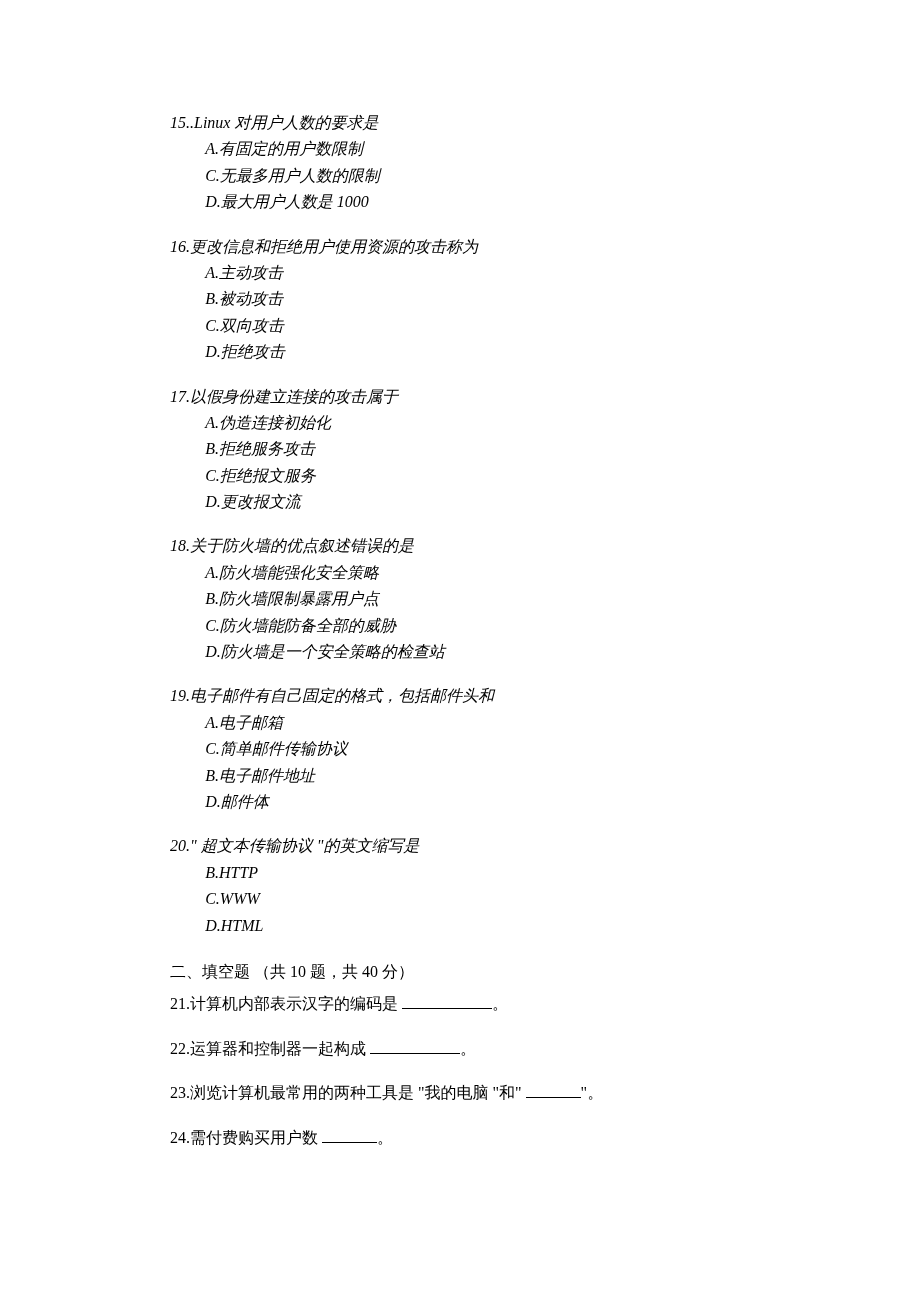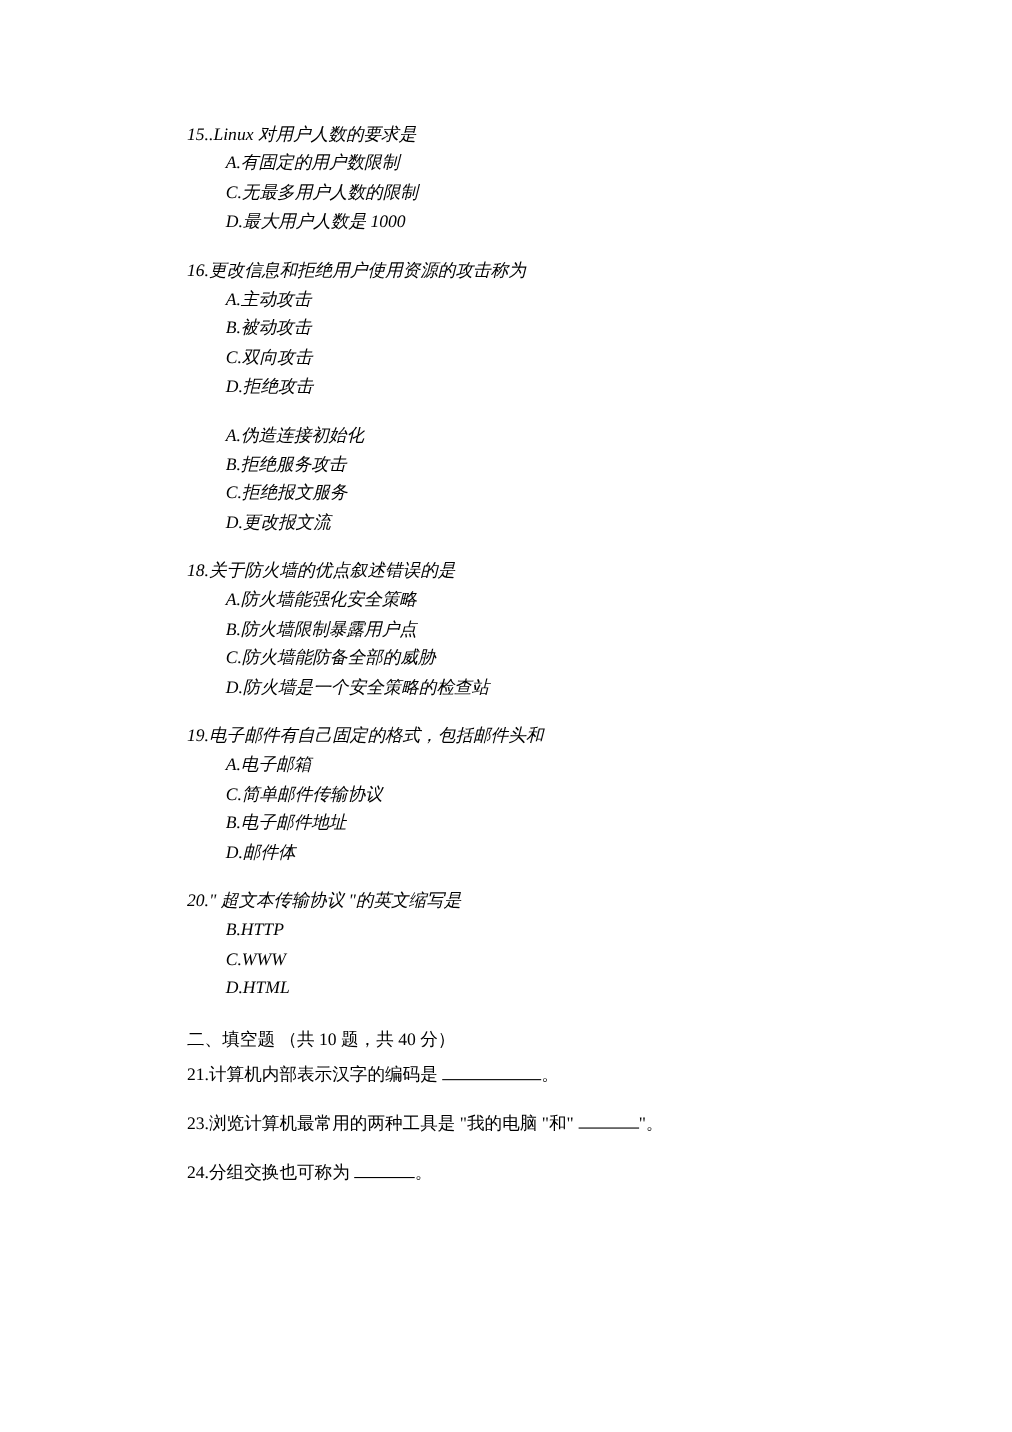--- a/index.html
+++ b/index.html
@@ -61,20 +61,21 @@
 
     <div class="question">
       <span class="q-stem"><span>16.</span><span>更改信息和拒绝用户使用资源的攻击称为</span></span>
       <span class="option">A.主动攻击</span>
       <span class="option">B.被动攻击</span>
       <span class="option">C.双向攻击</span>
       <span class="option">D.拒绝攻击</span>
     </div>
 
     <div class="question">
+      <span class="q-stem"><span>17.</span><span>以假身份建立连接的攻击属于</span></span>
       <span class="option">A.伪造连接初始化</span>
       <span class="option">B.拒绝服务攻击</span>
       <span class="option">C.拒绝报文服务</span>
       <span class="option">D.更改报文流</span>
     </div>
 
     <div class="question">
       <span class="q-stem"><span>18.</span><span>关于防火墙的优点叙述错误的是</span></span>
       <span class="option">A.防火墙能强化安全策略</span>
       <span class="option">B.防火墙限制暴露用户点</span>
@@ -98,22 +99,25 @@
     </div>
 
   </div>
 
   <div class="section-title">二、填空题 （共 10 题，共 40 分）</div>
 
   <div class="fill-item" style="margin-bottom:18px;">
     <span>21.</span><span>计算机内部表示汉字的编码是 </span><span class="blank blank-long"></span><span>。</span>
   </div>
 
+  <div class="fill-item">
+    <span>22.</span><span>运算器和控制器一起构成 </span><span class="blank blank-long"></span><span>。</span>
+  </div>
 
   <div class="fill-item">
     <span>23.</span><span>浏览计算机最常用的两种工具是 "我的电脑 "和" </span><span class="blank blank-short"></span><span>"。</span>
   </div>
 
   <div class="fill-item">
-    <span>24.</span><span>分组交换也可称为 </span><span class="blank blank-short"></span><span>。</span>
+    <span>24.</span><span>需付费购买用户数 </span><span class="blank blank-short"></span><span>。</span>
   </div>
 
 </div>
 
 </body></html>

